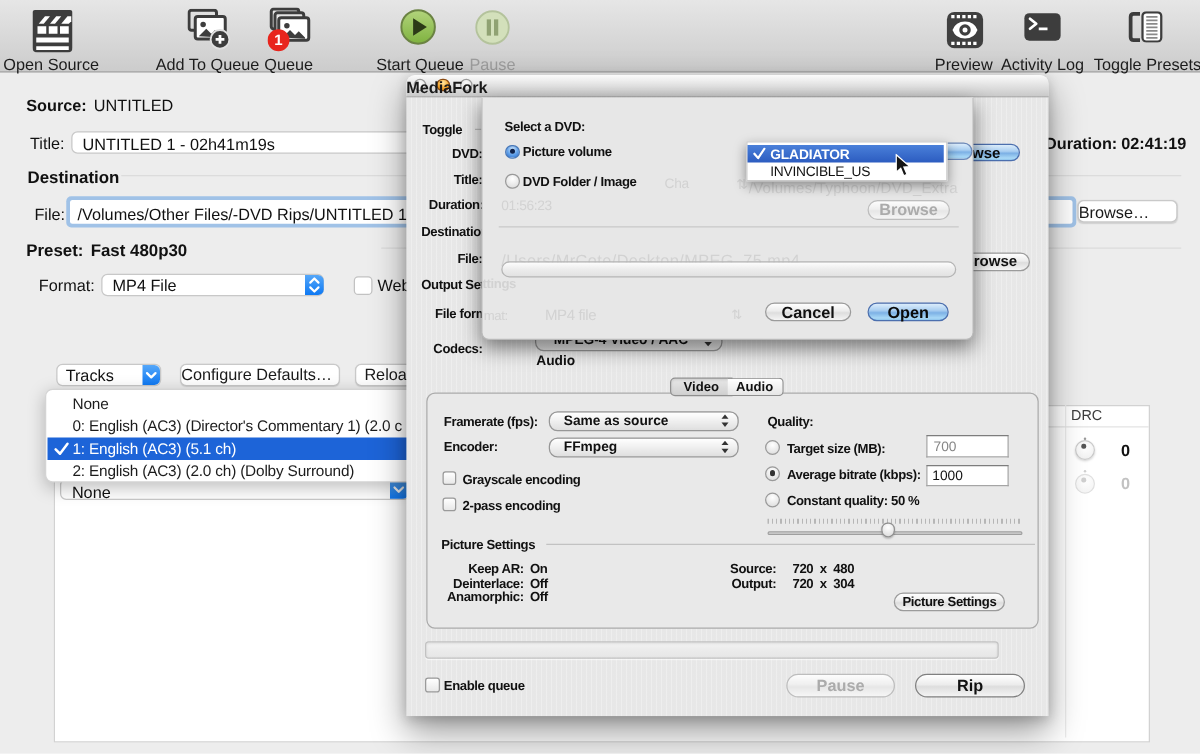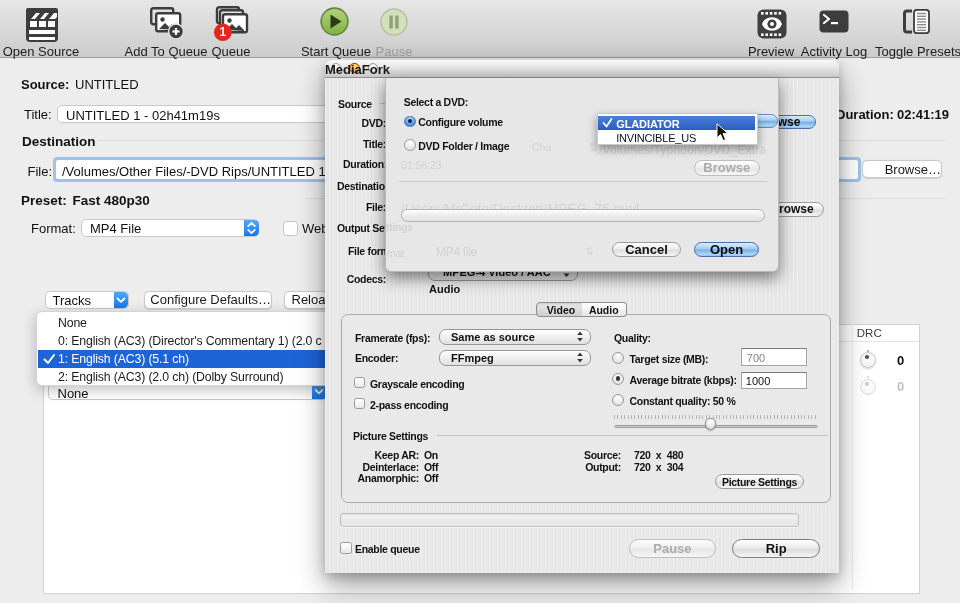--- a/index.html
+++ b/index.html
@@ -5,21 +5,21 @@
 html,body{margin:0;padding:0;}
 #app{position:relative;width:960px;height:603px;overflow:hidden;background:#ededed;font-family:"Liberation Sans",sans-serif;-webkit-font-smoothing:antialiased;}
 .abs{position:absolute;}
 
 #toolbar{position:absolute;left:0;top:0;width:960px;height:57px;background:linear-gradient(#e6e6e6,#cccccc);border-bottom:1px solid #9c9c9c;}
 .tlabel{position:absolute;font-size:13px;color:#1c1c1c;white-space:nowrap;transform:translateX(-50%);}
 
 .lbl13{position:absolute;font-size:13px;color:#111;white-space:nowrap;}
 .b{font-weight:bold;}
 .field{position:absolute;background:#fff;border:1px solid #c8c8c8;border-radius:5px;box-sizing:border-box;}
-.btn{position:absolute;background:#fff;border:1px solid #c9c9c9;border-radius:5px;box-sizing:border-box;font-size:13px;color:#1a1a1a;text-align:right;box-shadow:0 0.5px 1px rgba(0,0,0,0.12);}
+.btn{position:absolute;background:#fff;border:1px solid #c9c9c9;border-radius:5px;box-sizing:border-box;font-size:13px;color:#1a1a1a;text-align:left;box-shadow:0 0.5px 1px rgba(0,0,0,0.12);}
 .bluestep{position:absolute;background:linear-gradient(#55a7f9,#0f79f3);border-radius:0 4.5px 4.5px 0;}
 .hline{position:absolute;height:1px;background:#dcdcdc;}
 
 #lmenu{position:absolute;left:36px;top:311px;width:416px;height:75px;background:#fff;border:1px solid #d4d4d4;border-radius:6px;box-shadow:0 4px 14px rgba(0,0,0,0.25);box-sizing:border-box;}
 .mrow{position:absolute;left:1px;width:412px;height:18px;font-size:12.3px;letter-spacing:-0.15px;color:#1c1c1c;white-space:nowrap;}
 .mrow span{position:absolute;left:20px;top:2px;}
 
 #mf{position:absolute;left:322px;top:60px;width:517px;height:513px;}
 #mfbg{position:absolute;left:3px;top:0;width:514px;height:513px;background:repeating-linear-gradient(90deg,rgba(255,255,255,0.22) 0 1px,rgba(0,0,0,0.008) 1px 4px),#e9e9e9;border-radius:7px 7px 0 0;box-shadow:0 12px 28px rgba(0,0,0,0.40),0 3px 9px rgba(0,0,0,0.16);}
 #mftitle{position:absolute;left:3px;top:0;width:514px;height:16.5px;background:linear-gradient(#fbfbfb,#c9c9c9);border-bottom:1px solid #8f8f8f;border-radius:7px 7px 0 0;}
@@ -223,21 +223,21 @@
   <div id="mf">
     <div id="mfbg"></div>
     <div id="mftitle">
       <div class="tcirc" style="left:5.5px;background:radial-gradient(circle at 50% 30%,#fcfcfc,#dadada);border:1.3px solid #9a9a9a;"></div>
       <div class="tcirc" style="left:24px;background:radial-gradient(circle at 50% 28%,#ffe9a8,#f6a52a 60%,#d57705);border:1.3px solid #8a4a10;"></div>
       <div class="tcirc" style="left:42.5px;background:radial-gradient(circle at 50% 30%,#fcfcfc,#dadada);border:1.3px solid #9a9a9a;"></div>
       <div style="position:absolute;left:0;top:1.8px;width:514px;text-align:left;font-size:13px;font-weight:bold;color:#1a1a1a;">MediaFork</div>
     </div>
     <div id="mfbody">
 
-      <div class="aqlbl" style="left:16px;top:37.5px;">Source</div>
+      <div class="aqlbl" style="left:16px;top:37.5px;">Toggle</div>
       <div class="hline" style="left:58px;top:43px;width:5px;background:#bbb;"></div>
       <div class="aqlbl" style="right:453px;top:57px;">DVD:</div>
       <div class="aqlbl" style="right:453px;top:77.5px;">Title:</div>
       <div class="aqlbl" style="right:452px;top:98px;">Duration:</div>
       <div class="aqlbl" style="left:15px;top:120px;">Destination</div>
       <div class="aqlbl" style="right:453px;top:141px;">File:</div>
       <div class="aqlbl" style="left:15px;top:162px;">Output Settings</div>
       <div class="aqlbl" style="left:26px;top:184.5px;">File format:</div>
       <div class="aqlbl" style="right:453px;top:213px;">Codecs:</div>
 
@@ -315,21 +315,21 @@
       <div class="abs" style="left:18px;top:453px;width:459px;height:13.5px;background:linear-gradient(#f5f5f5,#ececec 45%,#e6e6e6);border:1px solid #c2c2c2;border-radius:3px;box-sizing:border-box;box-shadow:inset 0 1px 2px rgba(0,0,0,0.10),0 1px 1px rgba(255,255,255,0.7);"></div>
       <div class="aqchk" style="left:17.7px;top:482px;width:12px;height:12px;"></div>
       <div class="aqlbl" style="left:33px;top:482.8px;">Enable queue</div>
       <div class="aqpill dis-pill" style="left:306.7px;top:478.5px;width:87.5px;height:19px;line-height:17px;">Pause</div>
       <div class="aqpill white-pill" style="left:410.4px;top:478.5px;width:87.5px;height:19px;line-height:17px;border-color:#808080;">Rip</div>
     </div>
     <div id="sheet">
       <div class="aqlbl" style="left:17.7px;top:18px;">Select a DVD:</div>
       <div class="aqrad" style="left:18px;top:37.6px;width:11.5px;height:11.5px;background:radial-gradient(circle at 50% 28%,#cfe6fb,#5d9ee8 55%,#2f6fd0);border-color:#4a79b8;"></div>
       <div class="abs" style="left:21.7px;top:41.3px;width:4.2px;height:4.2px;border-radius:50%;background:#10224a;"></div>
-      <div class="aqlbl" style="left:32.3px;top:38.3px;">Configure volume</div>
+      <div class="aqlbl" style="left:32.3px;top:38.3px;">Picture volume</div>
       <div class="aqrad" style="left:18px;top:61px;width:11.5px;height:11.5px;"></div>
       <div class="aqlbl" style="left:32.3px;top:61.8px;">DVD Folder / Image</div>
       <div class="ghost" style="left:15px;top:80.5px;font-size:11px;">01:56:23</div>
       <div class="ghost" style="left:203px;top:62.5px;font-size:11px;">⇅</div>
       <div class="ghost" style="left:145.7px;top:62.5px;font-size:11px;">Cha</div>
       <div class="ghost" style="left:213px;top:65px;font-size:12px;letter-spacing:0.2px;">/Volumes/Typhoon/DVD_Extra</div>
       <div class="abs" style="left:330px;top:35.5px;width:62px;height:14.5px;border-radius:999px;background:linear-gradient(#dcedfb 0%,#a9cef1 42%,#7cb0e5 55%,#a9d9f7 88%,#8ec2ea 100%);border:1px solid #6b88b8;box-sizing:border-box;"></div>
       <div class="aqpill dis-pill" style="left:307.7px;top:82px;width:66.3px;height:15.5px;line-height:14px;">Browse</div>
       <div class="hline" style="left:13px;top:102.5px;width:368px;background:#c9c9c9;"></div>
       <div class="ghost" style="left:15px;top:122.5px;font-size:13px;letter-spacing:0.35px;">/Users/MrCote/Desktop/MPEG_75.mp4</div>

